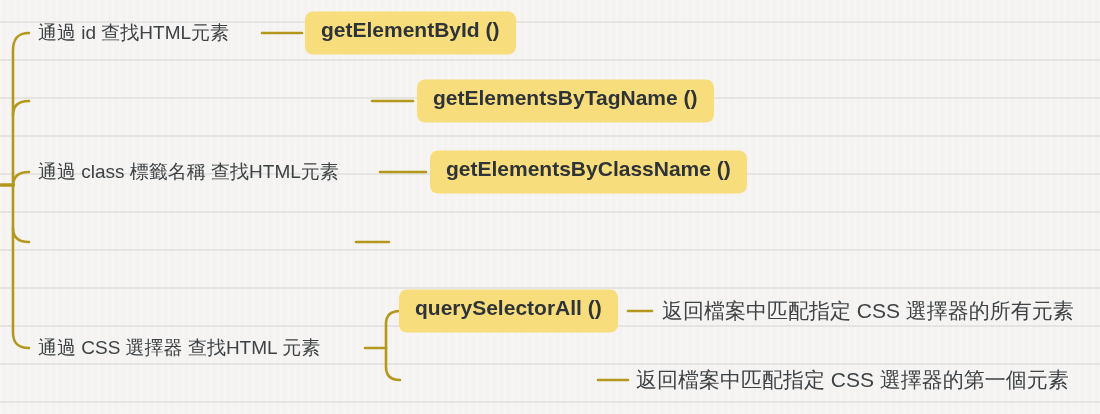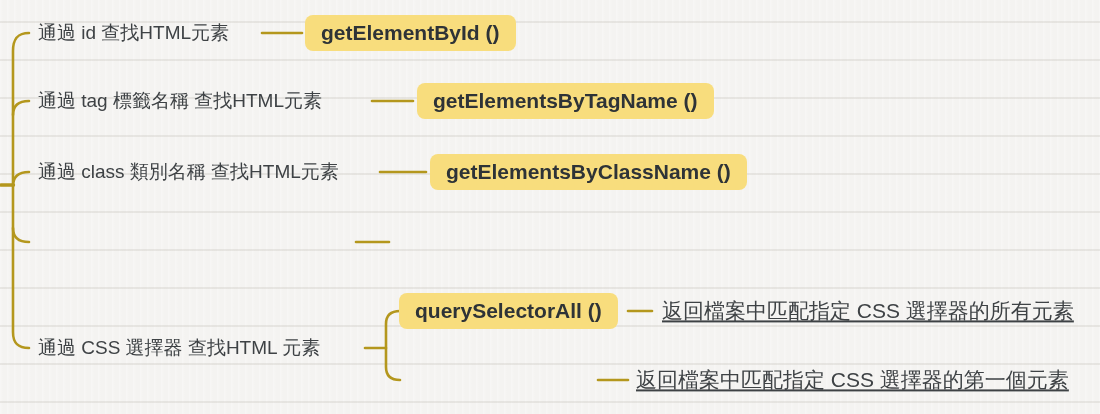--- a/index.html
+++ b/index.html
@@ -22,25 +22,25 @@
   svg.wires path{fill:none;stroke:#b4971d;stroke-width:2.6;stroke-linecap:round;}
   svg.wires path.thick{stroke-width:3.4;}
   .label{
     position:absolute;transform:translateY(-50%);
     color:#3e4245;font-size:19px;line-height:1.2;white-space:nowrap;
   }
   .node{
     position:absolute;transform:translateY(-50%);
     background:#f8dd7d;color:#2e3337;
     font-size:21px;font-weight:bold;line-height:1;
-    padding:7px 16px 8px;border-radius:8px;white-space:nowrap;
+    padding:7px 16px 15px;border-radius:8px;white-space:nowrap;
   }
   .desc{
     position:absolute;transform:translateY(-50%);
-    color:#3e4245;font-size:21px;line-height:1.2;white-space:nowrap;text-decoration:underline;
+    color:#3e4245;font-size:21px;line-height:1.2;white-space:nowrap;
   }
 </style>
 </head>
 <body>
 
 <div class="canvas">
 
   <svg class="wires" width="1100" height="414" viewBox="0 0 1100 414" aria-hidden="true">
 
     <path class="thick" d="M 1 185 H 13.5"></path>
@@ -59,24 +59,23 @@
     <path d="M 365 348 H 386"></path>
     <path d="M 400 311 C 391 311 386 315 386 324 L 386 367 C 386 376 391 380 400 380"></path>
 
     <path d="M 628 311 H 652"></path>
     <path d="M 598 380 H 628"></path>
   </svg>
 
   <div class="label" style="left:38px;top:33px">通過 id 查找HTML元素</div>
   <div class="node" style="left:305px;top:33px">getElementById ()</div>
 
-  <div class="label" style="left:38px;top:101px">通過 tag 標籤名稱 查找HTML元素</div>
   <div class="node" style="left:417px;top:101px">getElementsByTagName ()</div>
 
-  <div class="label" style="left:38px;top:172px">通過 class 類別名稱 查找HTML元素</div>
+  <div class="label" style="left:38px;top:172px">通過 class 標籤名稱 查找HTML元素</div>
   <div class="node" style="left:430px;top:172px">getElementsByClassName ()</div>
 
 
   <div class="label" style="left:38px;top:348px">通過 CSS 選擇器 查找HTML 元素</div>
 
   <div class="node" style="left:399px;top:311px">querySelectorAll ()</div>
   <div class="desc" style="left:662px;top:311px">返回檔案中匹配指定 CSS 選擇器的所有元素</div>
 
   <div class="desc" style="left:636px;top:380px">返回檔案中匹配指定 CSS 選擇器的第一個元素</div>
 

